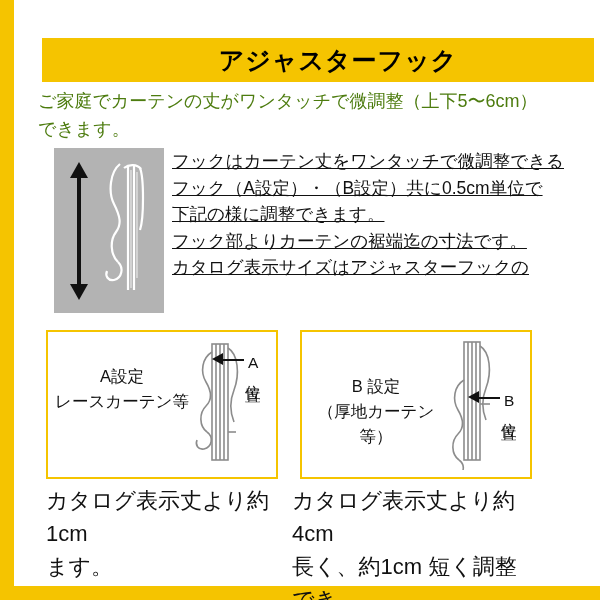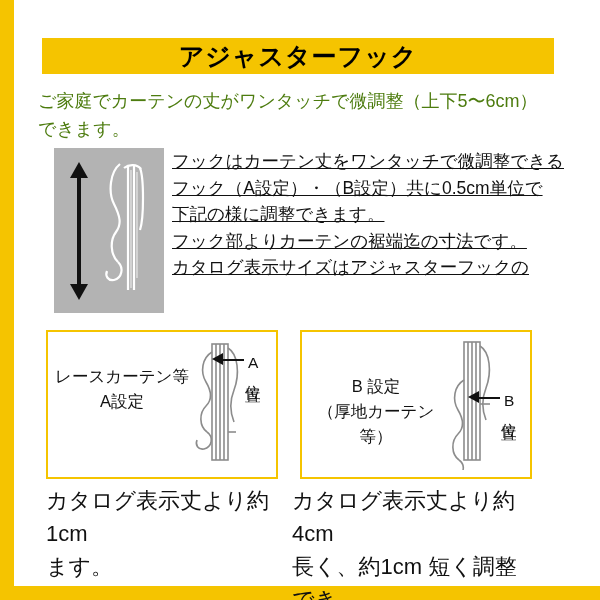--- a/index.html
+++ b/index.html
@@ -33,25 +33,26 @@
     height: 14px;
     background: #f5c400;
   }
 
   
   .title-banner {
     position: absolute;
     left: 42px;
     top: 38px;
     width: 512px;
-    height: 36px;
+    height: 44px;
     background: #f5c400;
     display: flex;
     align-items: center;
     justify-content: center;
+    padding-left: 40px;
   }
   .title-text {
     font-size: 25px;
     font-weight: bold;
     color: #000000;
     letter-spacing: 1px;
     line-height: 1;
   }
 
   
@@ -238,22 +239,22 @@
   <div class="mid-text">
     <div>フックはカーテン丈をワンタッチで微調整できる</div>
     <div>フック（A設定）・（B設定）共に0.5cm単位で</div>
     <div>下記の様に調整できます。</div>
     <div>フック部よりカーテンの裾端迄の寸法です。</div>
     <div>カタログ表示サイズはアジャスターフックの</div>
   </div>
 
   <div class="box box-a">
     <div class="box-label">
+      <div>A設定</div>
       <div>レースカーテン等</div>
-      <div>A設定</div>
     </div>
 
     <svg width="70" height="132" viewBox="0 0 70 132" style="position:absolute; left:142px; top:6px;">
       <g fill="none" stroke="#8c8c8c" stroke-width="1.6">
         <rect x="22" y="6" width="16" height="116"></rect>
         <path d="M26 6 L26 122 M30 6 L30 122 M34 6 L34 122"></path>
         <path d="M22 14 C12 20, 10 34, 16 44 C22 54, 22 62, 16 68 C9 75, 9 88, 17 94"></path>
         <path d="M17 94 C24 99, 22 109, 14 111 C8 112, 5 107, 7 102"></path>
         <path d="M38 10 C48 16, 50 36, 44 52 C40 62, 40 74, 44 84"></path>
         <path d="M38 94 L46 94"></path>

